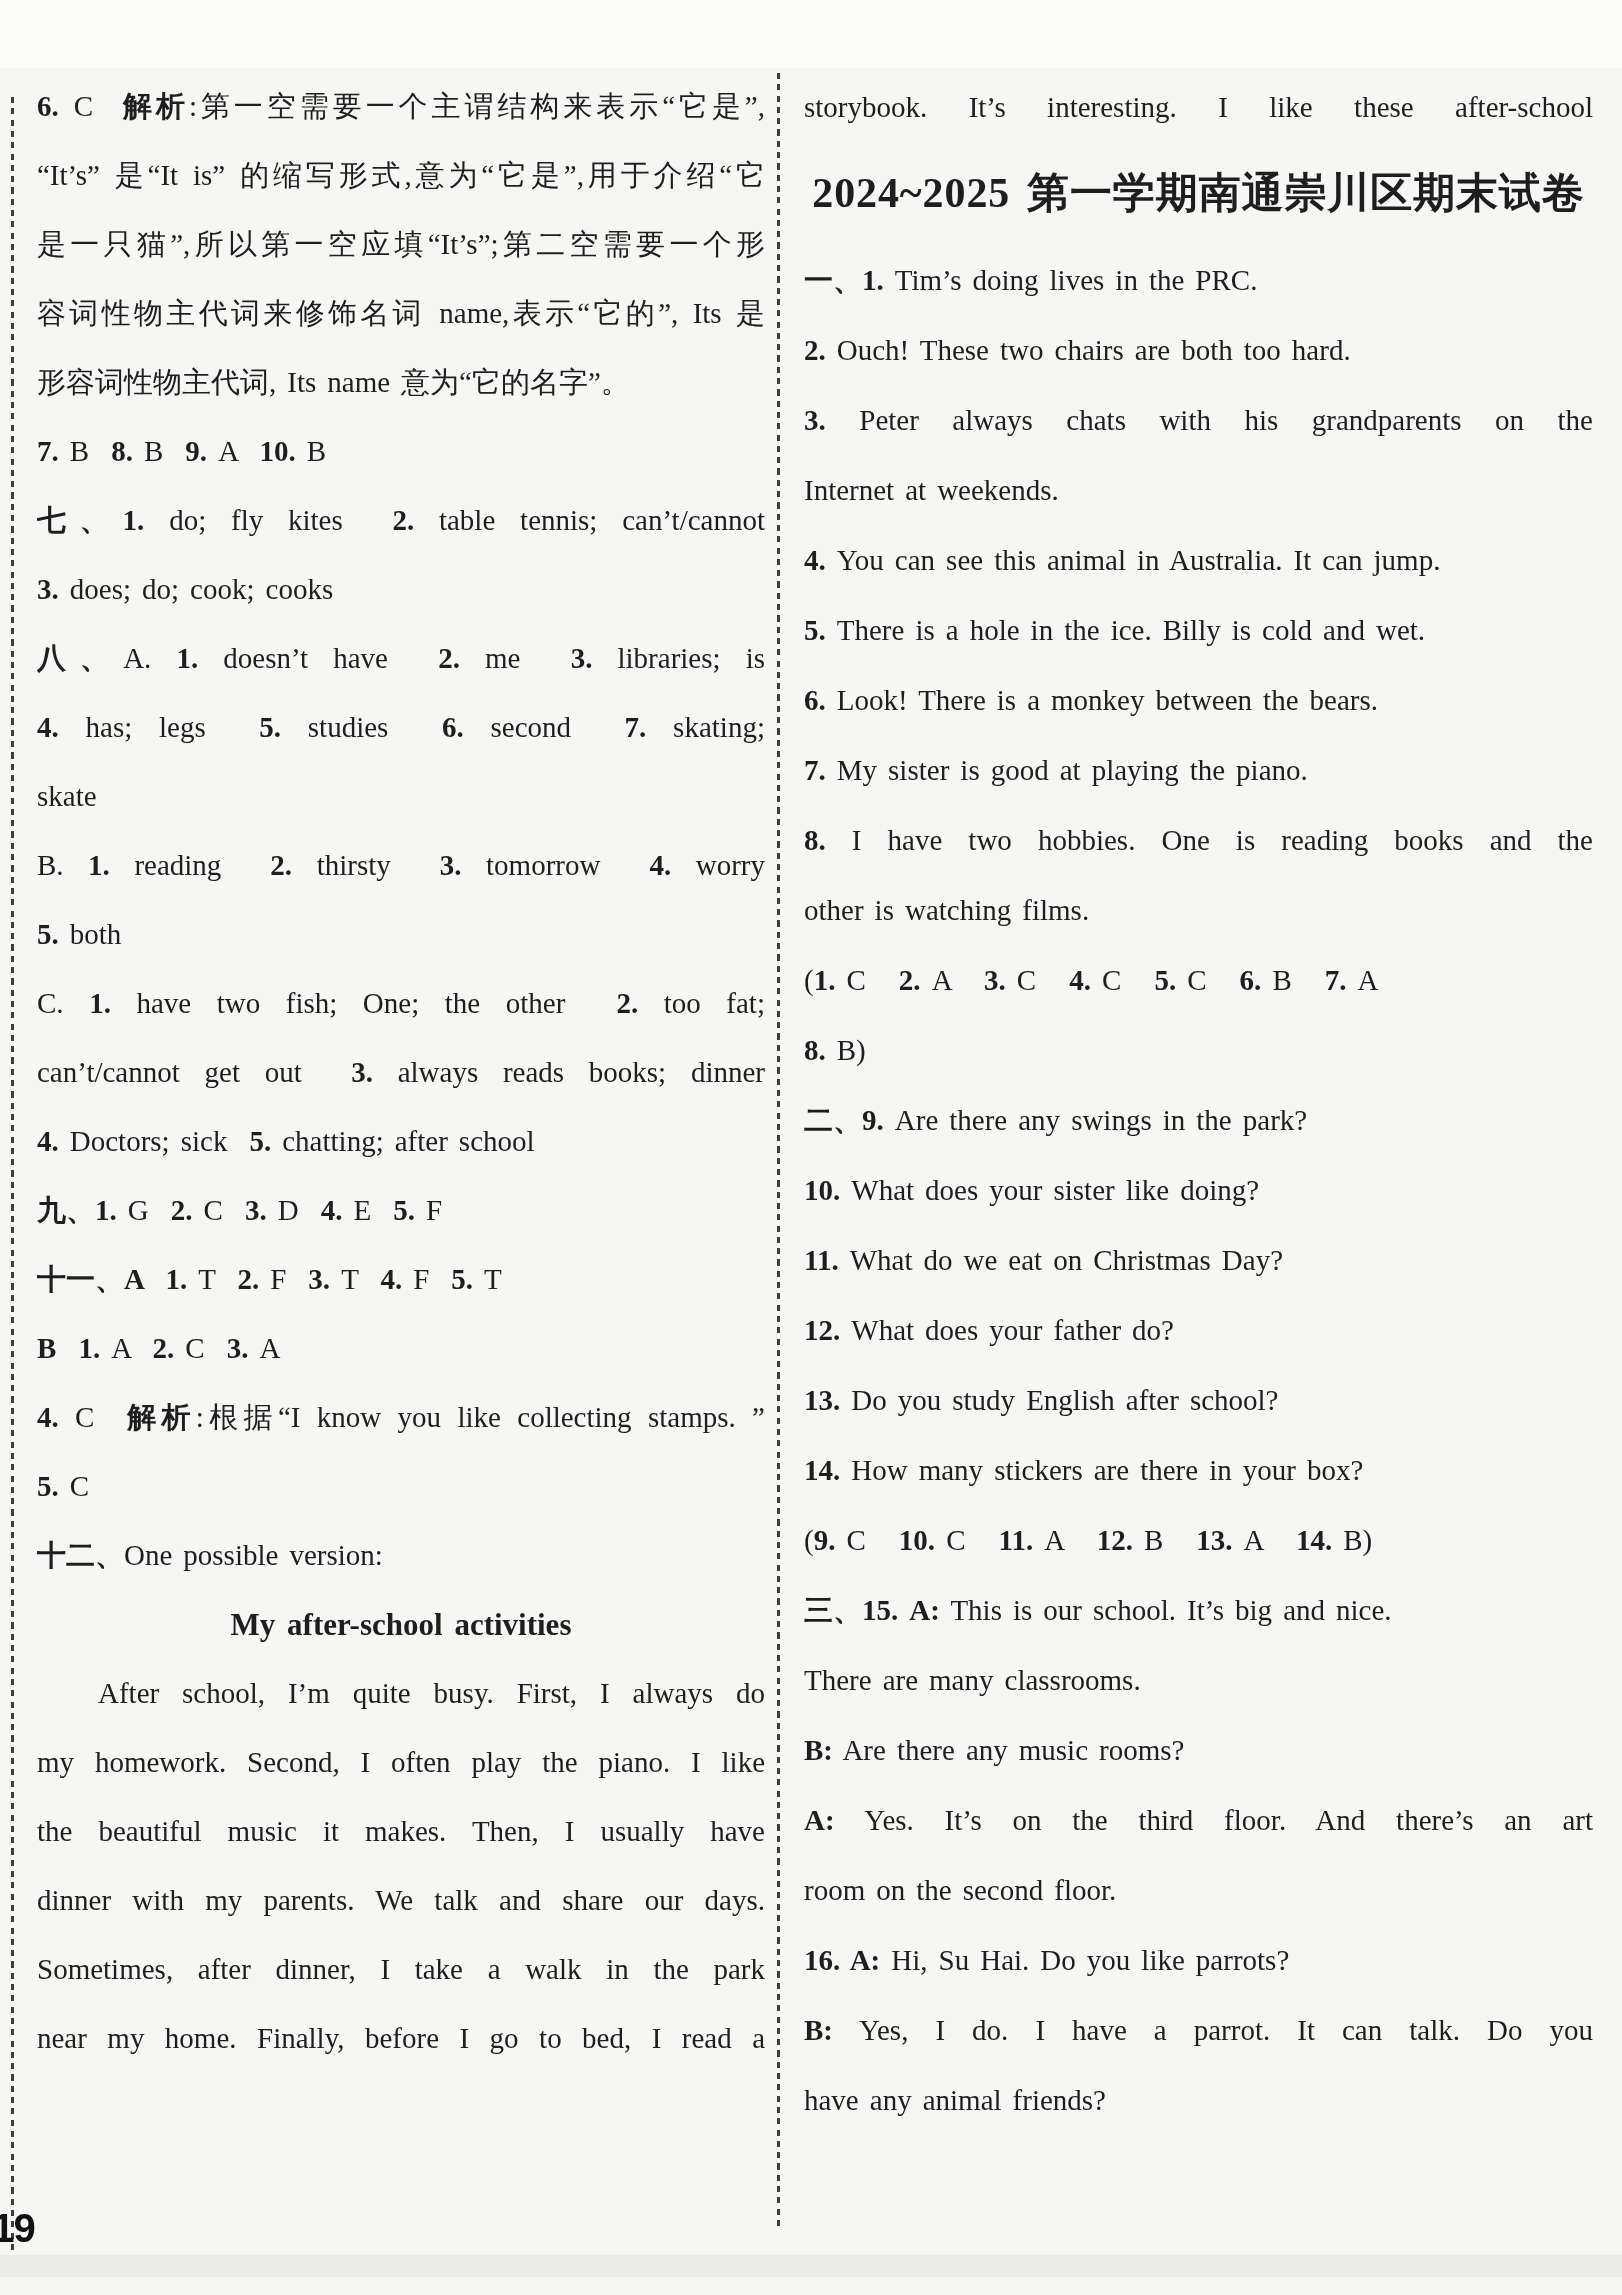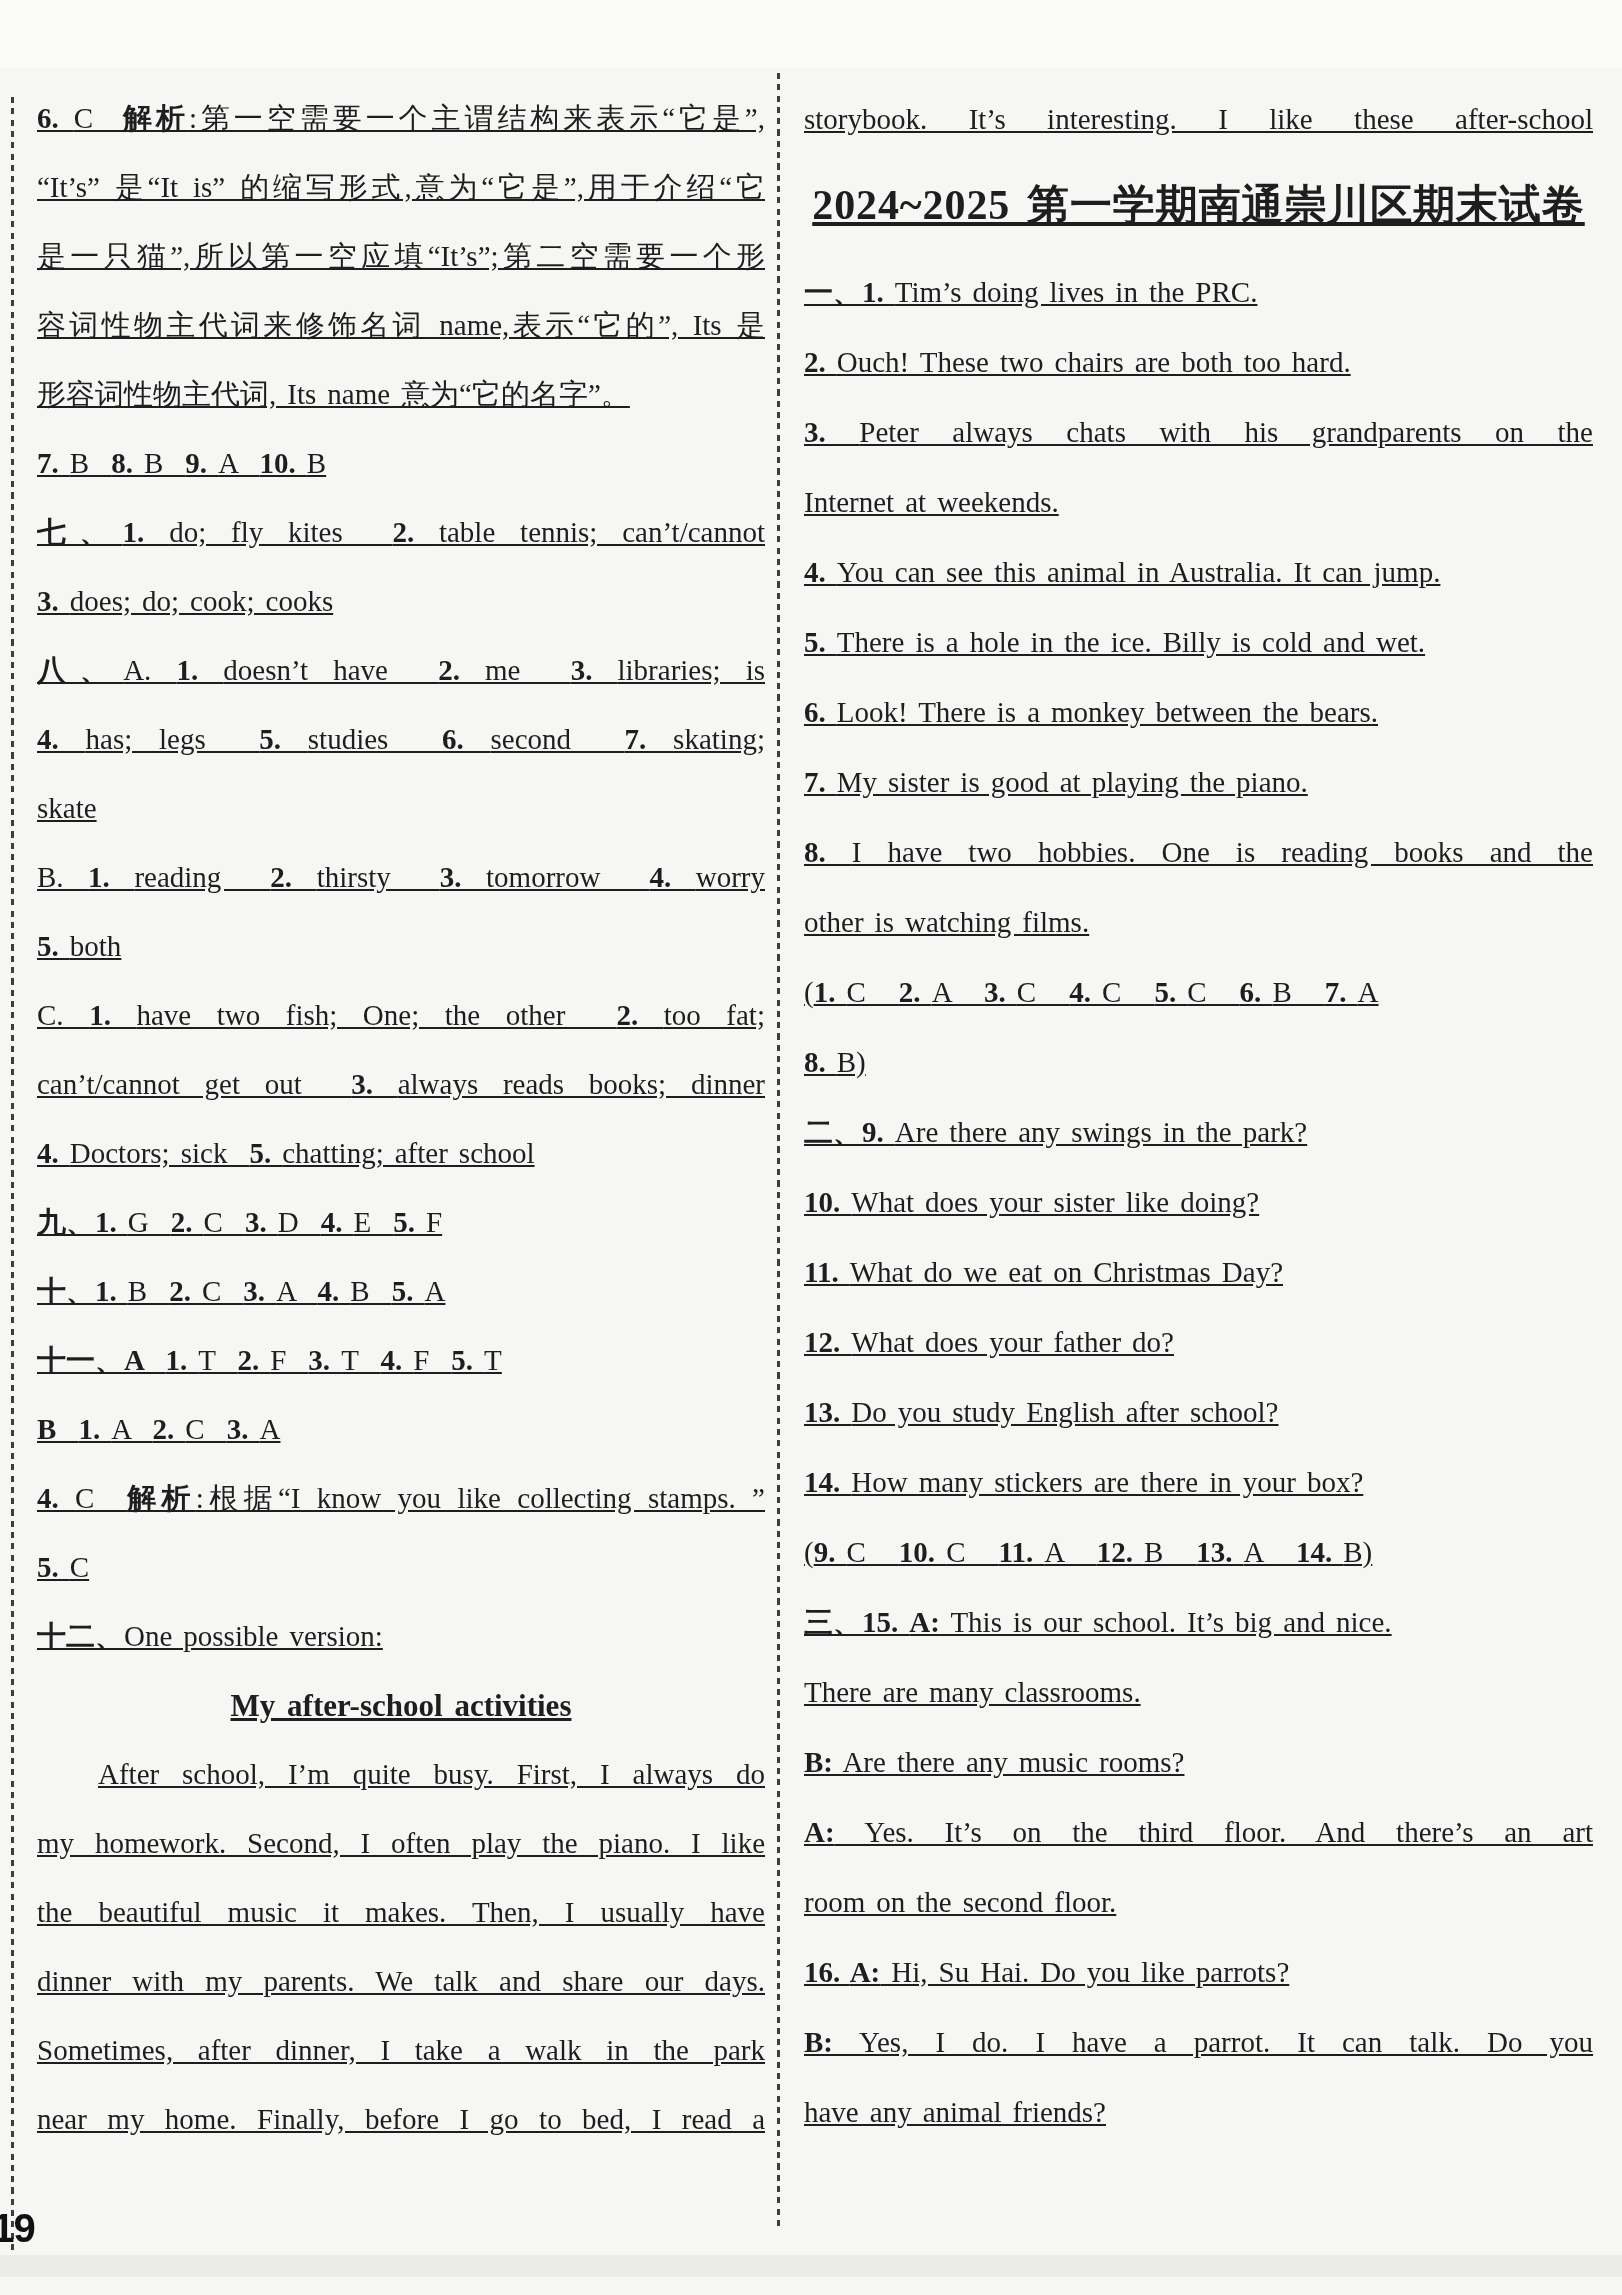--- a/index.html
+++ b/index.html
@@ -18,21 +18,21 @@
   #bottom-band {
     position:absolute; left:0; top:2255px; width:1623px; height:22px;
     background:#ebebe9;
   }
   .v-dashes {
     position:absolute; width:2.6px;
     background:repeating-linear-gradient(to bottom,#3d3d3d 0 6.1px,transparent 6.1px 11.3px);
   }
   #divider-left  { left:11.3px;  top:97px; height:2161px; }
   #divider-center{ left:777px; top:73px;  height:2157px; }
-  .col { position:absolute; top:84px;text-decoration:underline; }
+  .col { position:absolute; top:72px; }
   #left-col  { left:37px;  width:728px; }
   #right-col { left:804px; width:789px; }
   .line {
     font-size:29px;
     height:69px; line-height:69px;
     white-space:pre-wrap;
     word-spacing:0.13em;
     overflow:hidden;
     text-align:left;
   }
@@ -68,21 +68,20 @@
       <div class="line align-left"><span class="bold">3. </span><span>does; do; cook; cooks</span></div>
       <div class="line align-justify"><span class="bold">八、</span><span>A. </span><span class="bold">1. </span><span>doesn’t have  </span><span class="bold">2. </span><span>me  </span><span class="bold">3. </span><span>libraries; is</span></div>
       <div class="line align-justify"><span class="bold">4. </span><span>has; legs  </span><span class="bold">5. </span><span>studies  </span><span class="bold">6. </span><span>second  </span><span class="bold">7. </span><span>skating;</span></div>
       <div class="line align-left"><span>skate</span></div>
       <div class="line align-justify"><span>B. </span><span class="bold">1. </span><span>reading  </span><span class="bold">2. </span><span>thirsty  </span><span class="bold">3. </span><span>tomorrow  </span><span class="bold">4. </span><span>worry</span></div>
       <div class="line align-left"><span class="bold">5. </span><span>both</span></div>
       <div class="line align-justify"><span>C. </span><span class="bold">1. </span><span>have two fish; One; the other  </span><span class="bold">2. </span><span>too fat;</span></div>
       <div class="line align-justify"><span>can’t/cannot get out  </span><span class="bold">3. </span><span>always reads books; dinner</span></div>
       <div class="line align-left"><span class="bold">4. </span><span>Doctors; sick  </span><span class="bold">5. </span><span>chatting; after school</span></div>
       <div class="line align-left"><span class="bold">九、</span><span class="bold">1. </span><span>G  </span><span class="bold">2. </span><span>C  </span><span class="bold">3. </span><span>D  </span><span class="bold">4. </span><span>E  </span><span class="bold">5. </span><span>F</span></div>
-      <div class="line align-left"><span class="bold">十、</span><span class="bold">1. </span><span>B  </span><span class="bold">2. </span><span>C  </span><span class="bold">3. </span><span>A  </span><span class="bold">4. </span><span>B  </span><span class="bold">5. </span><span>A</span></div>
       <div class="line align-left"><span class="bold">十一、</span><span class="bold">A  </span><span class="bold">1. </span><span>T  </span><span class="bold">2. </span><span>F  </span><span class="bold">3. </span><span>T  </span><span class="bold">4. </span><span>F  </span><span class="bold">5. </span><span>T</span></div>
       <div class="line align-left"><span class="bold">B  </span><span class="bold">1. </span><span>A  </span><span class="bold">2. </span><span>C  </span><span class="bold">3. </span><span>A</span></div>
       <div class="line align-justify"><span class="bold">4. </span><span>C  </span><span class="bold">解析</span><span>:根据“I know you like collecting stamps. ”</span></div>
       <div class="line align-left"><span class="bold">5. </span><span>C</span></div>
       <div class="line align-left"><span class="bold">十二、</span><span>One possible version:</span></div>
       <div class="line align-center essay-title"><span class="bold">My after-school activities</span></div>
       <div class="line align-justify indent"><span>After school, I’m quite busy. First, I always do</span></div>
       <div class="line align-justify"><span>my homework. Second, I often play the piano. I like</span></div>
       <div class="line align-justify"><span>the beautiful music it makes. Then, I usually have</span></div>
       <div class="line align-justify"><span>dinner with my parents. We talk and share our days.</span></div>

